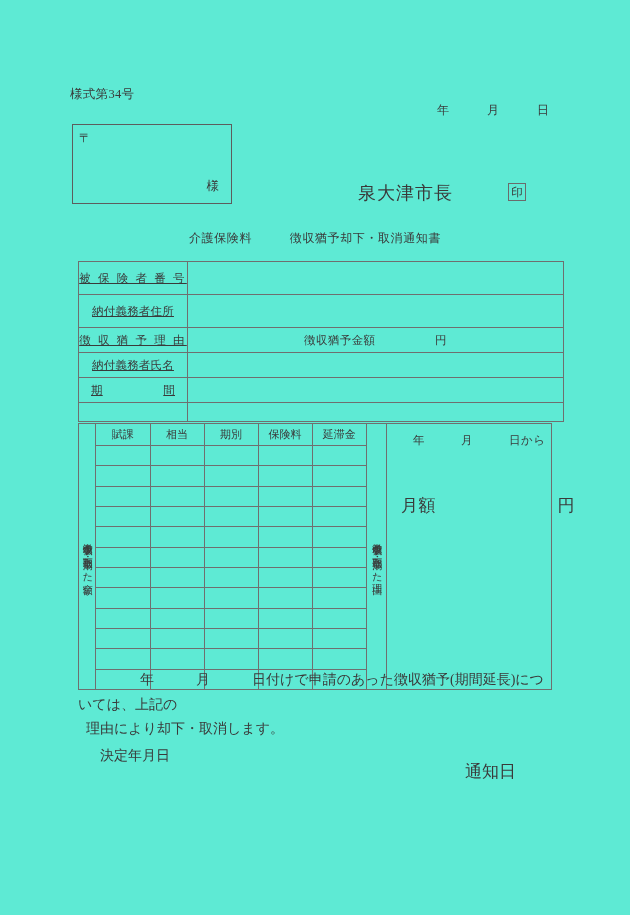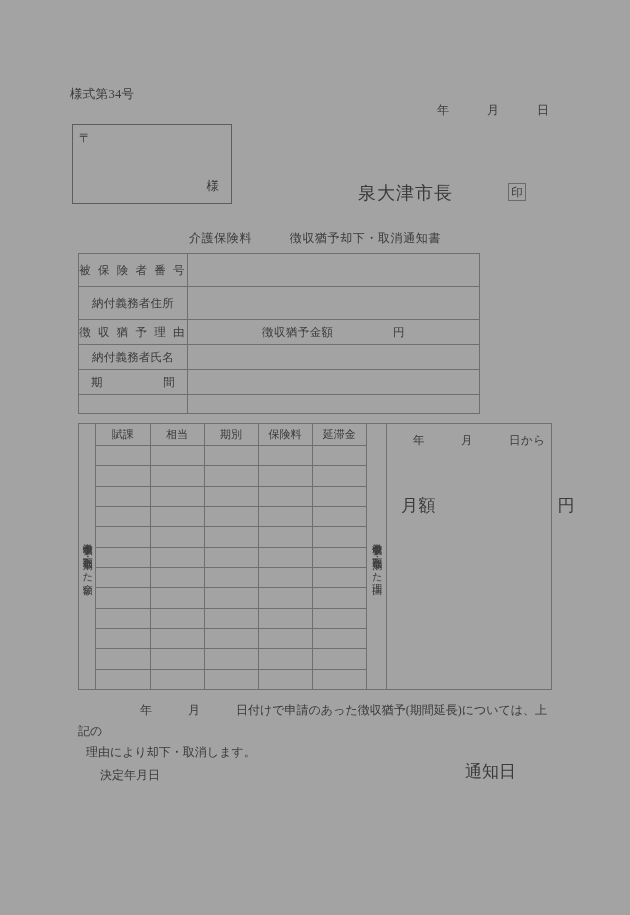--- a/index.html
+++ b/index.html
@@ -13,21 +13,21 @@
     height: 915px;
     position: relative;
     font-family: "Liberation Serif", "DejaVu Serif", serif;
     color: #3a3a3a;
     font-size: 11px;
     overflow: hidden;
   }
   .page {
     position: absolute;
     inset: 0;
-    background: #a3a3a3;
+    background: #5eead4;
   }
 
   
   .abs { position: absolute; white-space: pre; line-height: 1; }
 
   .form-no      { left: 70px;  top: 88px;  font-size: 12.5px; letter-spacing: .3px; }
   .date-line    { left: 437px; top: 104px; font-size: 12px; letter-spacing: .5px; }
   .mayor        { left: 358px; top: 184px; font-size: 18px; letter-spacing: 1px; }
 
   
@@ -58,24 +58,25 @@
     position: absolute;
     left: 0; right: 0; top: 230px;
     text-align: center;
     font-size: 12px;
     letter-spacing: .6px;
   }
 
   
   .tbl {
     position: absolute;
-    left: 78px; top: 253px;
-    width: 402px;
+    left: 78px; top: 261px;
+    width: 486px;
     border-collapse: collapse;
     table-layout: fixed;
+    text-decoration: underline;
   }
   .tbl td {
     border: 1px solid #6f6f6f;
     padding: 0;
     font-size: 11.5px;
     vertical-align: middle;
   }
   .lbl {
     width: 108px;
     height: 24px;
@@ -183,23 +184,23 @@
     position: absolute;
     left: 14px; top: 70px;
     font-size: 17px;
     white-space: pre;
     letter-spacing: .4px;
   }
 
   
   .footer {
     position: absolute;
-    left: 78px; top: 700px;
+    left: 78px; top: 668px;
     width: 480px;
-    font-size: 12px;
+    font-size: 14px;
     line-height: 1.75;
   }
   .footer-l1 { text-indent: 62px; }
   .footer-l2 { text-indent: 8px; }
   .footer-l3 { text-indent: 22px; margin-top: 2px; }
   .footer-notice {
     position: absolute;
     left: 78px; top: 760px;
     width: 438px;
     text-align: right;

